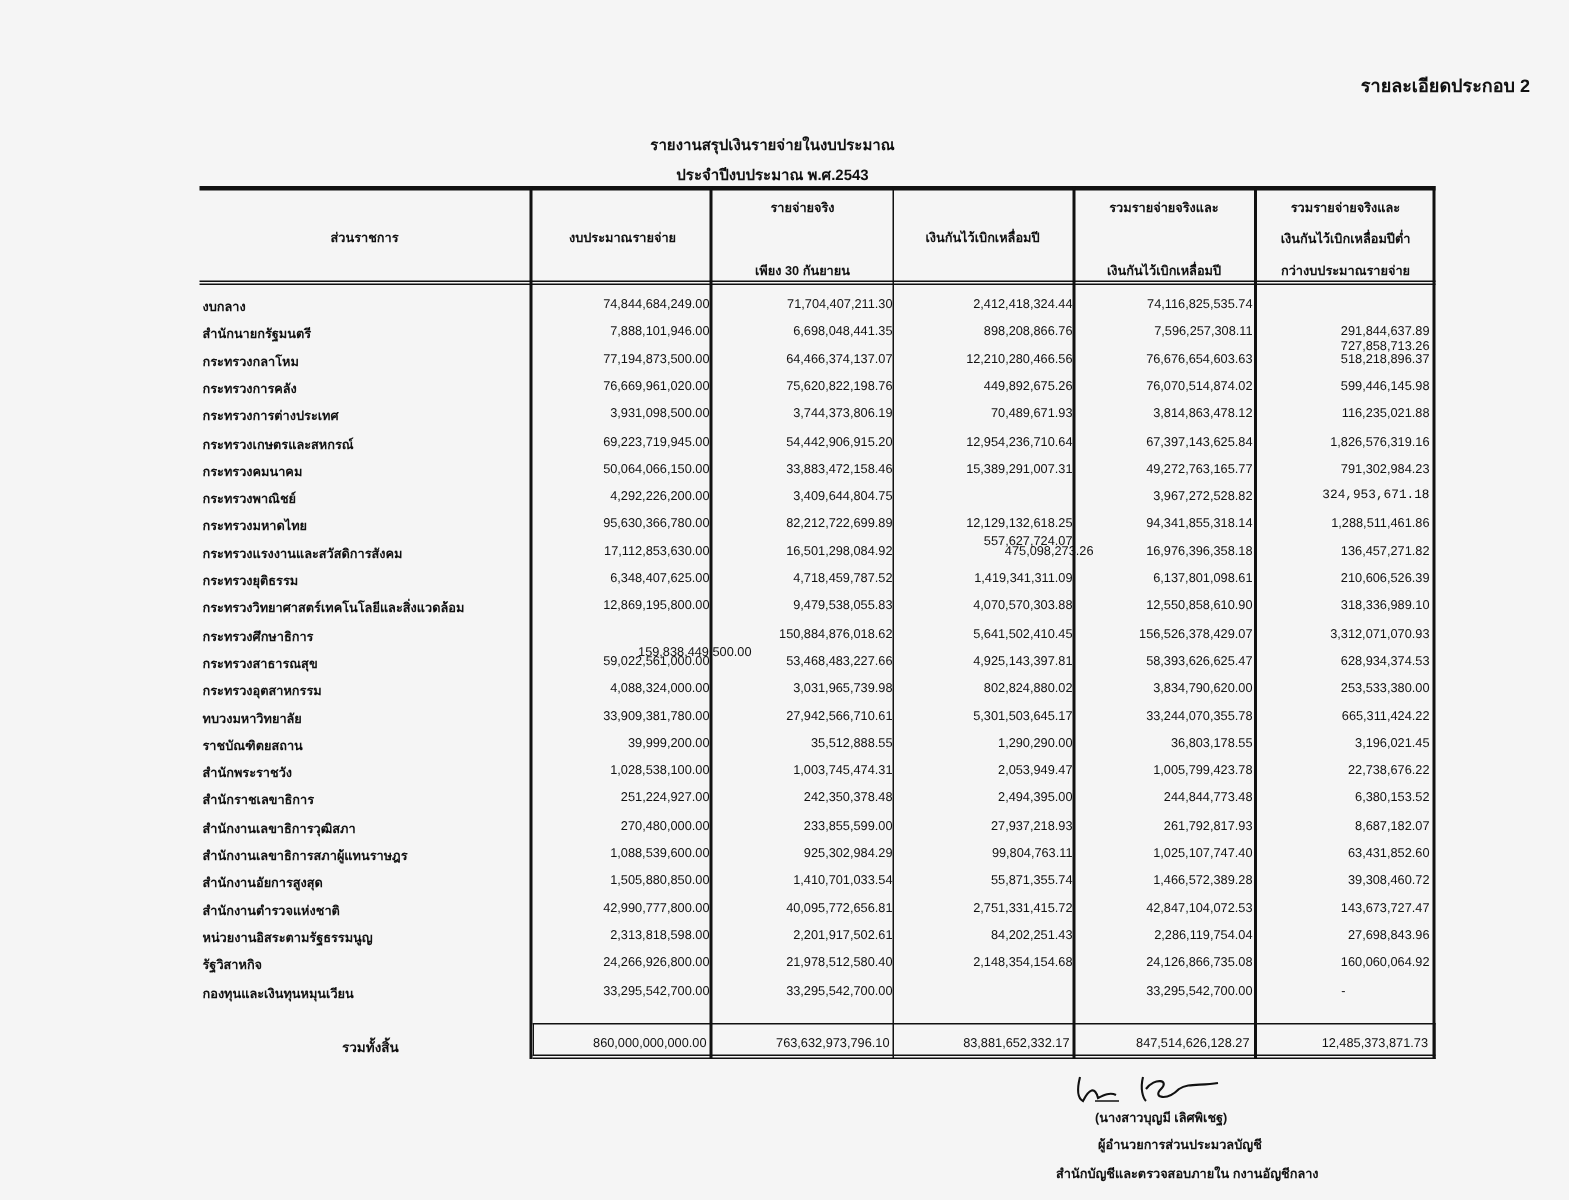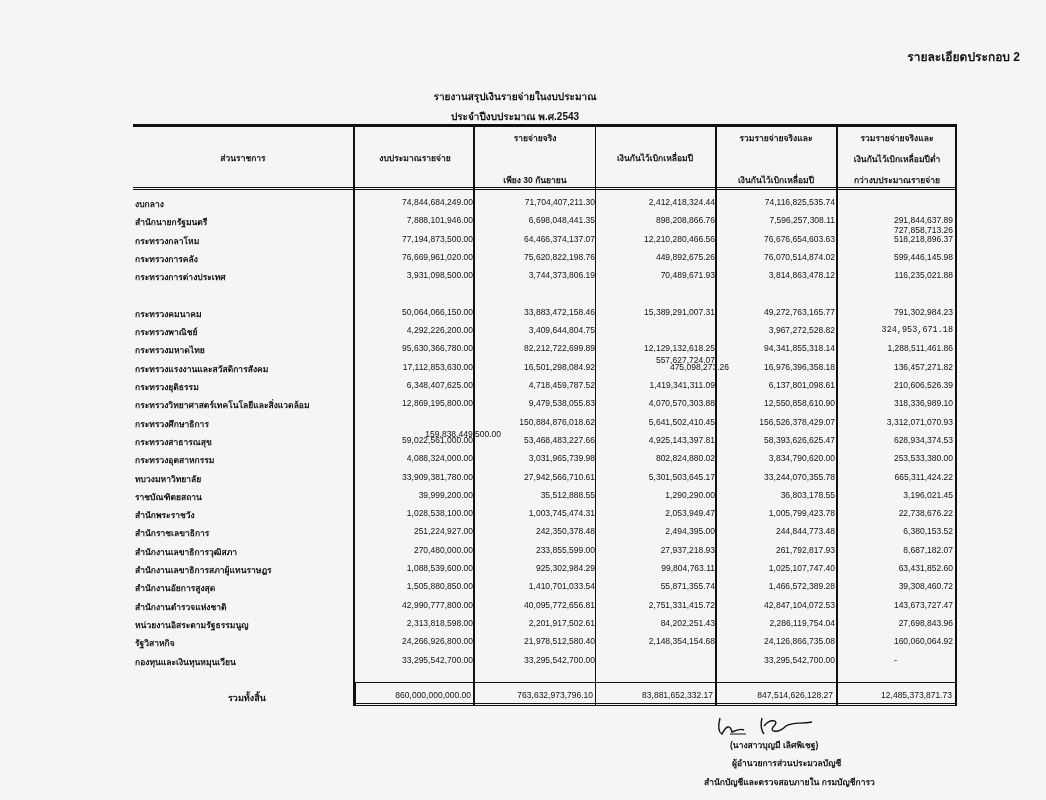--- a/index.html
+++ b/index.html
@@ -96,20 +96,28 @@
         <span class="num" style="right: 4px;">599,446,145.98</span>
       </div>
       <div class="row" style="top: 77.2px;">
         <span class="name">กระทรวงการต่างประเทศ</span>
         <span class="num" style="right: 484px;">3,931,098,500.00</span>
         <span class="num" style="right: 362px;">3,744,373,806.19</span>
         <span class="num" style="right: 242px;">70,489,671.93</span>
         <span class="num" style="right: 122px;">3,814,863,478.12</span>
         <span class="num" style="right: 4px;">116,235,021.88</span>
       </div>
+      <div class="row" style="top: 95.5px;">
+        <span class="name">กระทรวงเกษตรและสหกรณ์</span>
+        <span class="num" style="right: 484px;">69,223,719,945.00</span>
+        <span class="num" style="right: 362px;">54,442,906,915.20</span>
+        <span class="num" style="right: 242px;">12,954,236,710.64</span>
+        <span class="num" style="right: 122px;">67,397,143,625.84</span>
+        <span class="num" style="right: 4px;">1,826,576,319.16</span>
+      </div>
       <div class="row" style="top: 113.8px;">
         <span class="name">กระทรวงคมนาคม</span>
         <span class="num" style="right: 484px;">50,064,066,150.00</span>
         <span class="num" style="right: 362px;">33,883,472,158.46</span>
         <span class="num" style="right: 242px;">15,389,291,007.31</span>
         <span class="num" style="right: 122px;">49,272,763,165.77</span>
         <span class="num" style="right: 4px;">791,302,984.23</span>
       </div>
       <div class="row" style="top: 132.1px;">
         <span class="name">กระทรวงพาณิชย์</span>
@@ -275,13 +283,13 @@
   <div class="total-label">รวมทั้งสิ้น</div>
 </div>
 
 <svg style="position:absolute;left:712px;top:712px;" width="110" height="28">
   <path d="M8 6 C6 14 6 20 10 22 C14 14 18 12 20 20 C24 18 28 16 32 18" stroke="#111" stroke-width="1.4" fill="none"></path>
   <path d="M18 22 L34 22" stroke="#111" stroke-width="1" fill="none"></path>
   <path d="M50 6 C48 14 50 20 52 22 M52 14 C58 6 68 8 62 14 C56 20 66 22 74 14 C80 10 88 12 100 10" stroke="#111" stroke-width="1.4" fill="none"></path>
 </svg>
 <div class="sig" style="left:730px;top:738px;">(นางสาวบุญมี     เลิศพิเชฐ)</div>
 <div class="sig" style="left:732px;top:756px;">ผู้อำนวยการส่วนประมวลบัญชี</div>
-<div class="sig" style="left:704px;top:775px;">สำนักบัญชีและตรวจสอบภายใน  กรมบัญชีการว</div>
+<div class="sig" style="left:704px;top:775px;">สำนักบัญชีและตรวจสอบภายใน  กงานอัญชีกลาง</div>
 
 </body></html>

